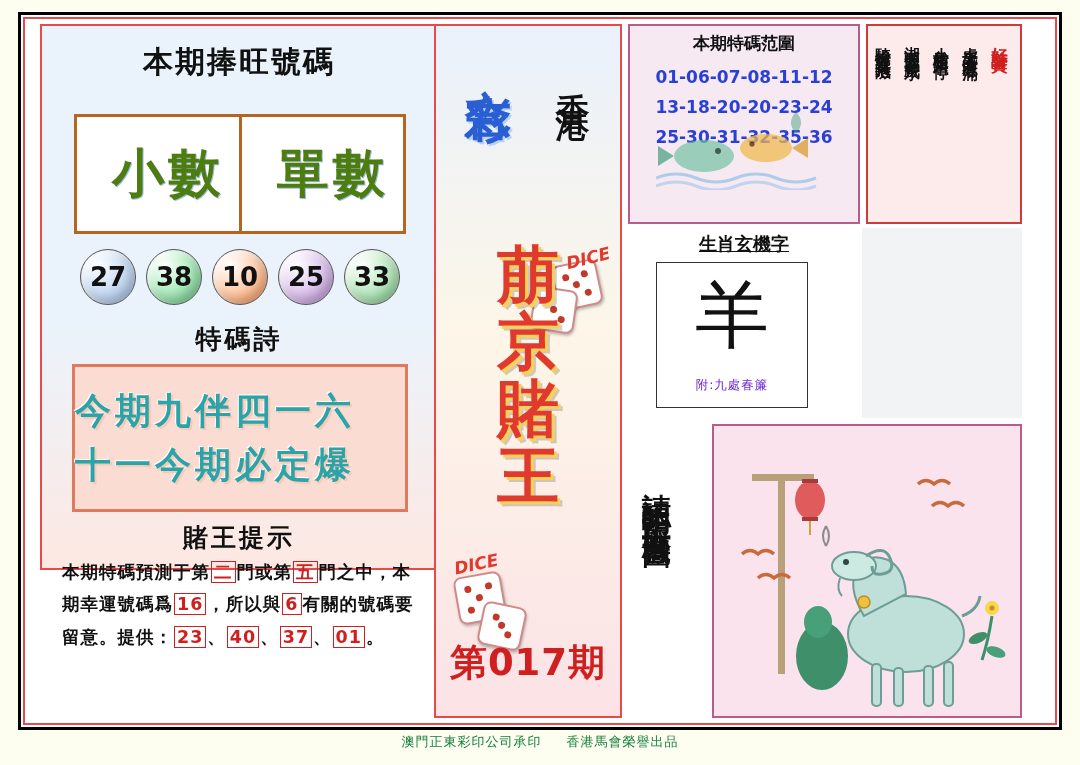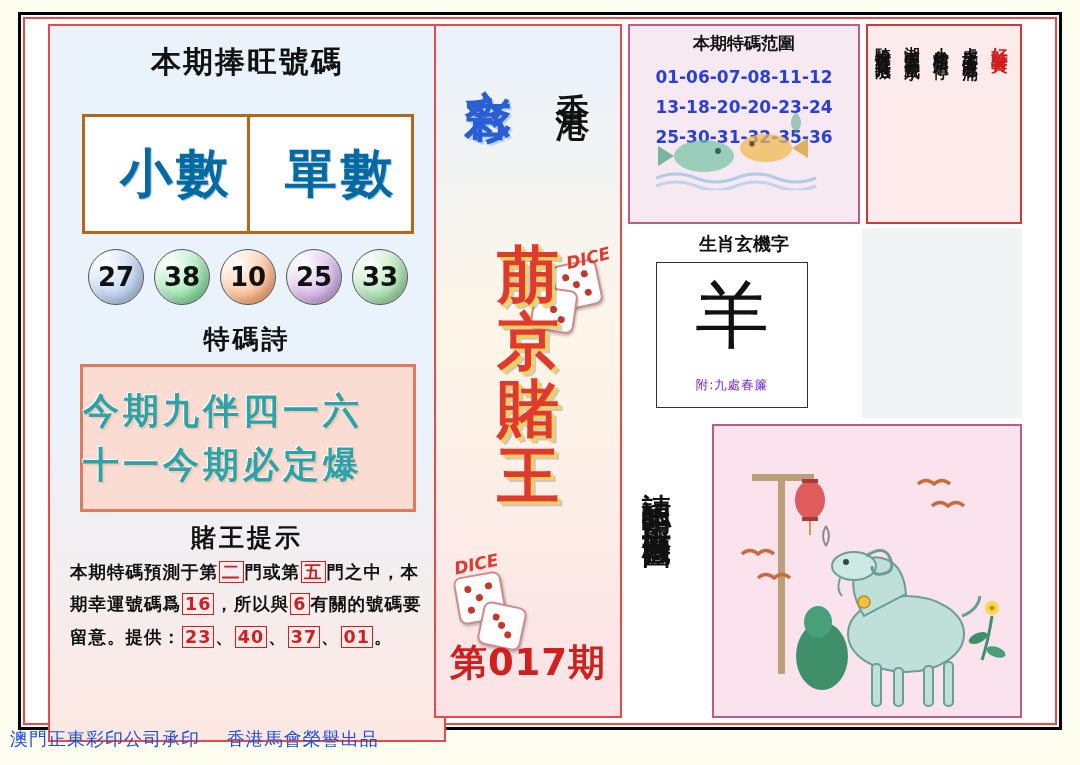--- a/index.html
+++ b/index.html
@@ -25,42 +25,42 @@
   .inner-border{
     position:absolute;
     left:23px;top:17px;width:1034px;height:708px;
     border:2px solid #e64a4a;
     box-sizing:border-box;
   }
 
   
   .left-panel{
     position:absolute;
-    left:48px;top:24px;width:398px;height:718px;
+    left:40px;top:24px;width:398px;height:546px;
     border:2px solid #e64a4a;
     background:linear-gradient(180deg,#eaf3fb 0%,#eaf3fb 55%,#fde8e2 100%);
     box-sizing:border-box;
   }
   .lp-title{
     text-align:center;
     font-size:30px;
     font-weight:bold;
     color:#111;
     margin-top:16px;
     letter-spacing:2px;
     font-family:"DejaVu Sans", sans-serif;
   }
   .big-box{
     position:absolute;left:32px;top:88px;width:332px;height:120px;
     border:3px solid #b5651d;background:#ffffff;box-sizing:border-box;
     display:flex;
   }
   .big-box .cell{
     flex:1;display:flex;align-items:center;justify-content:center;
-    font-size:52px;font-weight:bold;color:#0369a1;
+    font-size:52px;font-weight:bold;color:#4d7c0f;
     letter-spacing:4px;
     text-shadow:1px 1px 0 #9dbbe8;
     padding-left:21px;
   }
   .big-box .divider{width:3px;background:#b5651d;}
   .balls{
     position:absolute;left:32px;top:218px;width:332px;height:66px;
     display:flex;align-items:center;justify-content:space-between;
     padding:0 6px;box-sizing:border-box;
   }
@@ -181,21 +181,21 @@
     margin:0 4px;
   }
   .verse-col.red{color:#d01f1f;font-size:16.5px;}
 
   
   .zodiac-wrap{
     position:absolute;left:628px;top:228px;width:232px;height:190px;
     box-sizing:border-box;
   }
   .zodiac-title{
-    text-align:center;font-size:18px;font-weight:bold;color:#111;margin-top:4px;
+    text-align:center;font-size:18px;font-weight:bold;color:#111;margin-top:4px;text-decoration:underline;
   }
   .zodiac-box{
     position:absolute;left:28px;top:34px;width:152px;height:146px;
     border:1px solid #333;background:#ffffff;box-sizing:border-box;
     display:flex;flex-direction:column;align-items:center;justify-content:center;
   }
   .zodiac-char{
     font-size:74px;line-height:1;color:#111;font-weight:500;
     font-family:"DejaVu Sans", sans-serif;
   }
@@ -219,21 +219,21 @@
   }
 
   
   .right-filler{
     position:absolute;left:862px;top:228px;width:160px;height:190px;
     background:#f2f3f4;border:0;
   }
 
   .footer{
     position:absolute;left:0;bottom:14px;width:100%;
-    font-size:18px;color:#1d4ed8;letter-spacing:1px;
+    text-align:center;font-size:13px;color:#15803d;letter-spacing:1px;
   }
   .footer span{margin:0 10px;}
 </style>
 </head>
 <body>
 
 <div class="page">
   <div class="outer-border"></div>
   <div class="inner-border"></div>
 

